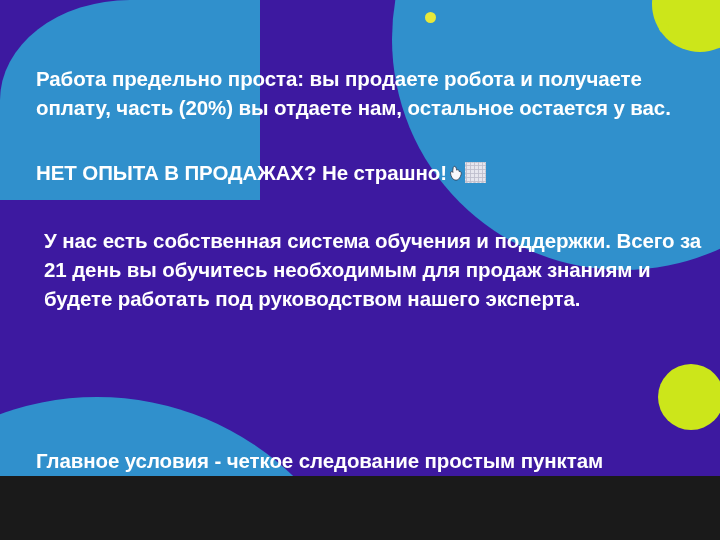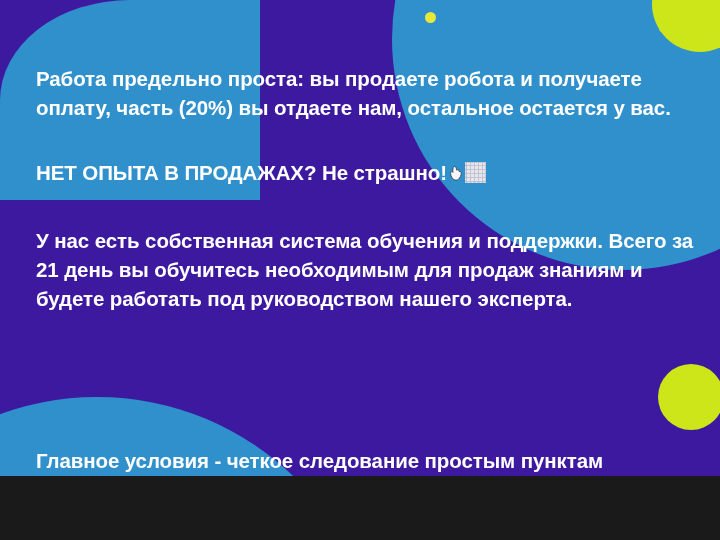--- a/index.html
+++ b/index.html
@@ -94,21 +94,21 @@
     color: #ffffff;
     font-weight: bold;
     font-size: 20.5px;
     line-height: 29px;
     letter-spacing: -0.1px;
     width: 660px;
     white-space: pre-line;
   }
   .p1 { top: 35px; }
   .p2 { top: 129px; }
-  .p3 { top: 197px; }
+  .p3 { top: 197px; margin-left: 8px; }
   .p4 { top: 326px; }
   .p5 { top: 417px; }
 
   .tofu {
     display: inline-block;
     width: 19px;
     height: 19px;
     border: 1px dotted #cfcfd8;
     background:
       repeating-linear-gradient(0deg, rgba(190,190,205,.85) 0 1px, transparent 1px 4px),

